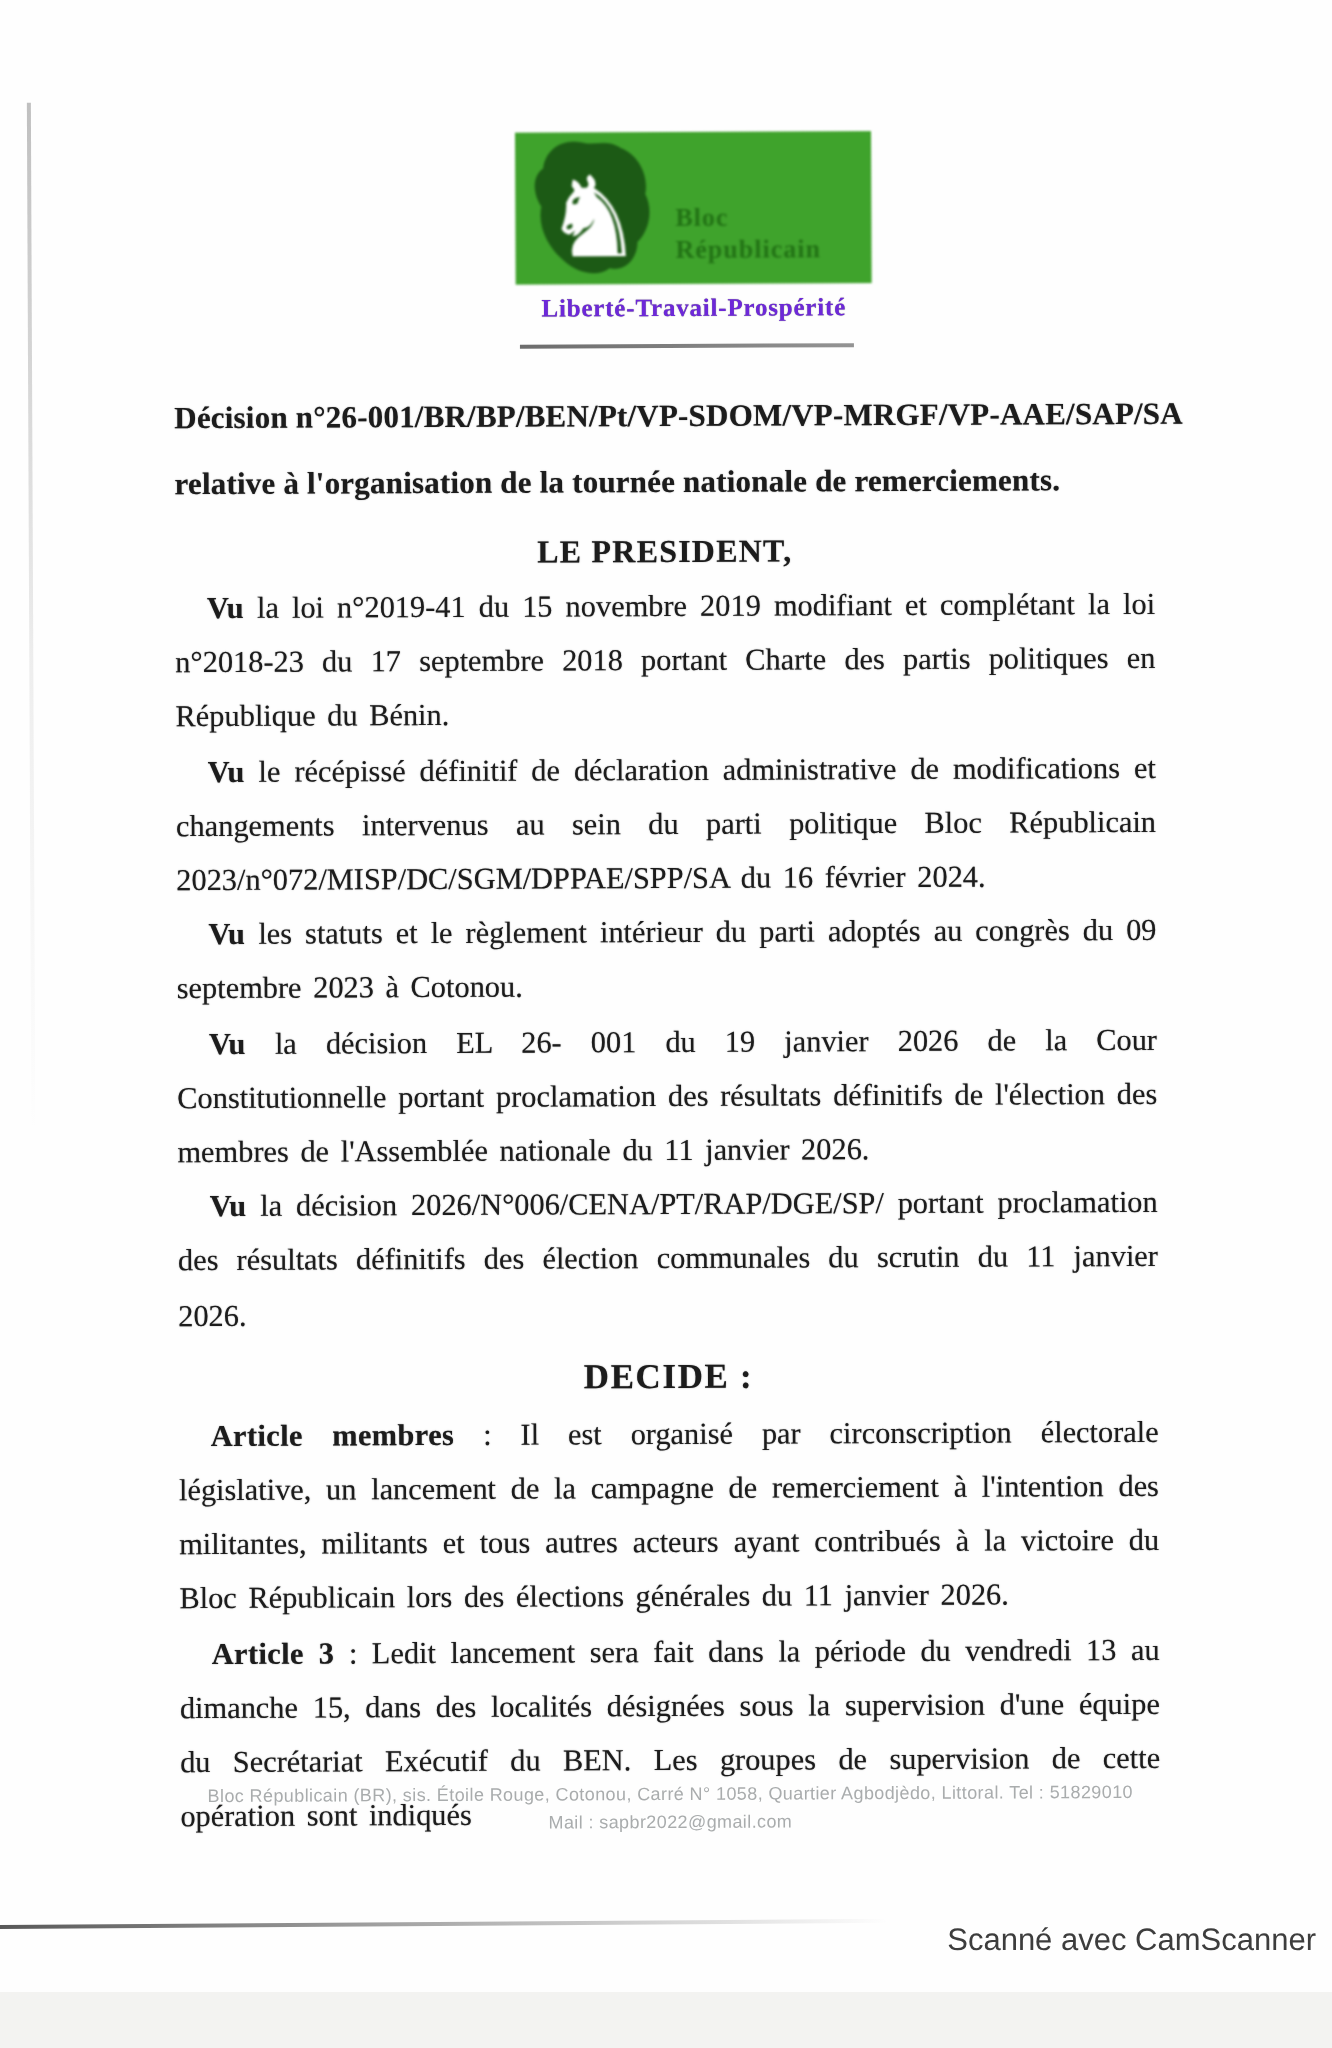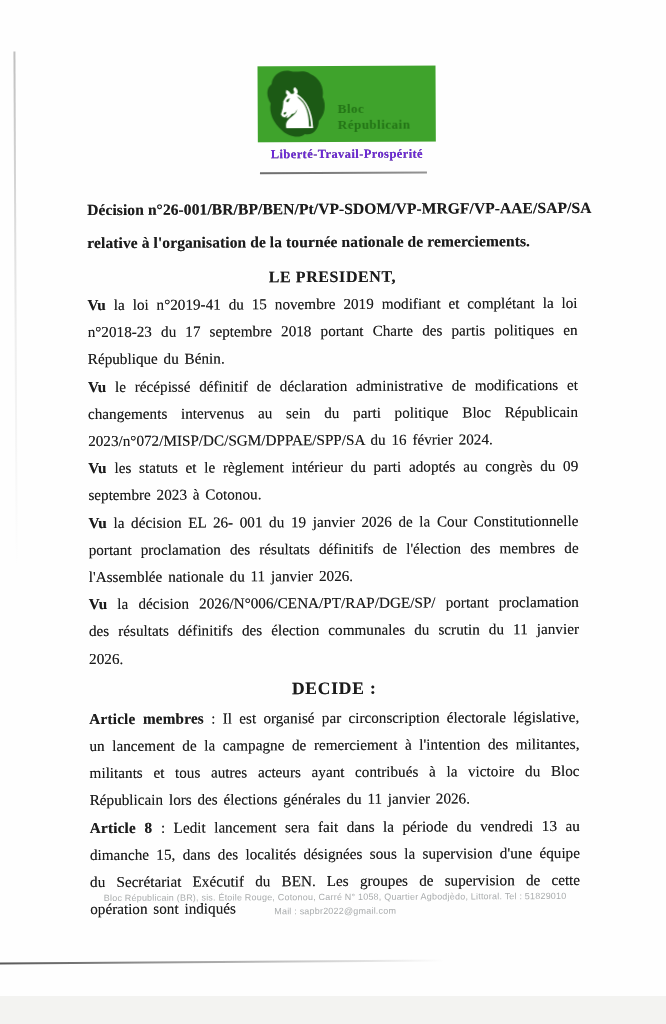--- a/index.html
+++ b/index.html
@@ -45,21 +45,21 @@
 
   
   .doc{
     position:absolute;left:88px;top:192px;width:490px;
     text-shadow:0 0 .6px rgba(40,40,40,.65);
   }
   .title-line{font-weight:bold;font-size:15.5px;line-height:33px;white-space:nowrap;letter-spacing:.1px;}
   .title-line.second{white-space:normal;}
   .president{text-align:center;font-weight:bold;font-size:16px;margin:10px 0 4px;letter-spacing:.6px;}
   p.body{margin:0;text-align:justify;font-size:15.2px;line-height:27.2px;word-spacing:2px;}
-  p.body b{letter-spacing:.2px;}
+  p.body b{letter-spacing:.2px;margin-left:16px;}
   .decide{text-align:center;font-weight:bold;font-size:17.5px;margin:7px 0 5px;letter-spacing:.8px;}
 
   
   .footer{
     position:absolute;left:0;top:891px;width:666px;text-align:center;
     font-family:"Liberation Sans",sans-serif;font-size:9px;line-height:13.5px;
     color:#a9acad;letter-spacing:.2px;
   }
   .camscanner{
     position:absolute;right:8px;top:962px;
@@ -93,25 +93,26 @@
 
       <p class="body"><b>Vu</b><span> la loi n°2019-41 du 15 novembre 2019 modifiant et complétant la loi n°2018-23 du 17 septembre 2018 portant Charte des partis politiques en République du Bénin.</span></p>
       <p class="body"><b>Vu</b><span> le récépissé définitif de déclaration administrative de modifications et changements intervenus au sein du parti politique Bloc Républicain 2023/n°072/MISP/DC/SGM/DPPAE/SPP/SA du 16 février 2024.</span></p>
       <p class="body"><b>Vu</b><span> les statuts et le règlement intérieur du parti adoptés au congrès du 09 septembre 2023 à Cotonou.</span></p>
       <p class="body"><b>Vu</b><span> la décision EL 26- 001 du 19 janvier 2026 de la Cour Constitutionnelle portant proclamation des résultats définitifs de l'élection des membres de l'Assemblée nationale du 11 janvier 2026.</span></p>
       <p class="body"><b>Vu</b><span> la décision 2026/N°006/CENA/PT/RAP/DGE/SP/ portant proclamation des résultats définitifs des élection communales du scrutin du 11 janvier 2026.</span></p>
 
       <div class="decide">DECIDE :</div>
 
       <p class="body"><b>Article membres</b><span> :  Il est organisé par circonscription électorale législative, un lancement de la campagne de remerciement à l'intention des militantes, militants et tous autres acteurs ayant contribués à la victoire du Bloc Républicain lors des élections générales du 11 janvier 2026.</span></p>
-      <p class="body"><b>Article 8</b><span> : Ledit lancement sera fait dans la période du vendredi 13 au dimanche 15, dans des localités désignées sous la supervision d'une équipe du Secrétariat Exécutif du BEN. Les groupes de supervision de cette opération sont indiqués</span></p>
+      <p class="body"><b>Article 3</b><span> : Ledit lancement sera fait dans la période du vendredi 13 au dimanche 15, dans des localités désignées sous la supervision d'une équipe du Secrétariat Exécutif du BEN. Les groupes de supervision de cette opération sont indiqués</span></p>
     </div>
 
     <div class="footer">
       <div>Bloc Républicain (BR), sis. Étoile Rouge, Cotonou, Carré N° 1058, Quartier Agbodjèdo, Littoral. Tel : 51829010</div>
       <div>Mail : sapbr2022@gmail.com</div>
     </div>
 
   </div>
 
   <div class="bottom-edge"></div>
   <div class="bottom-band"></div>
+  <div class="camscanner">Scanné avec CamScanner</div>
 </div>
 
 </body></html>

